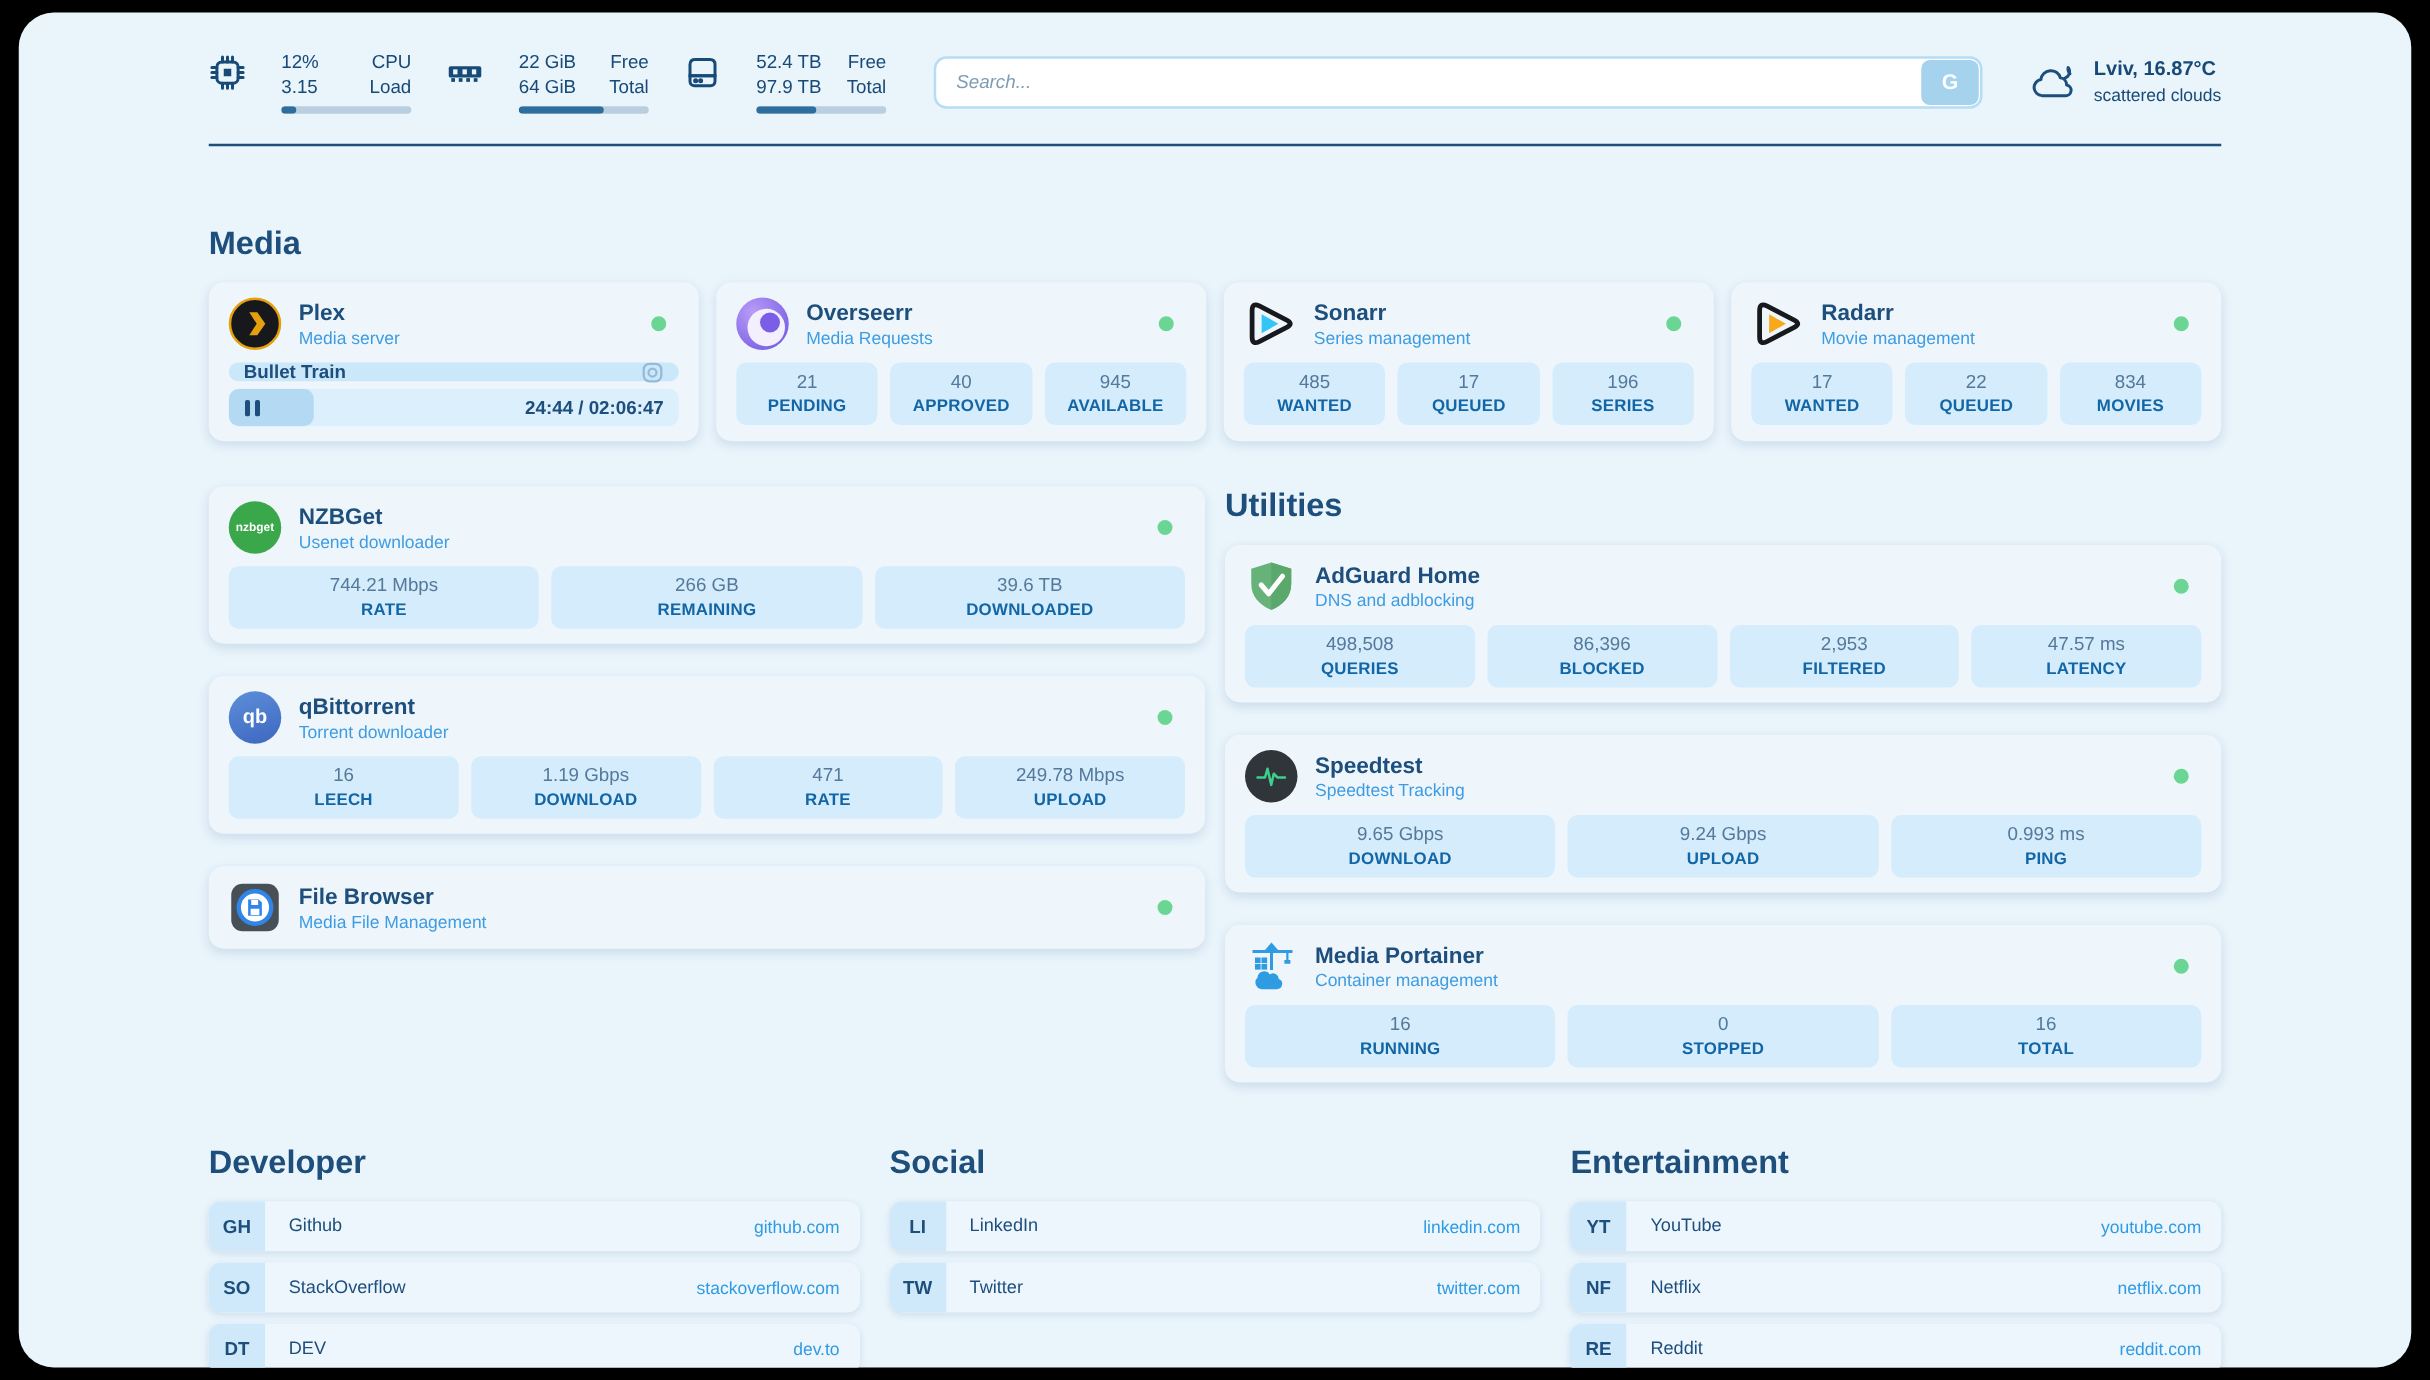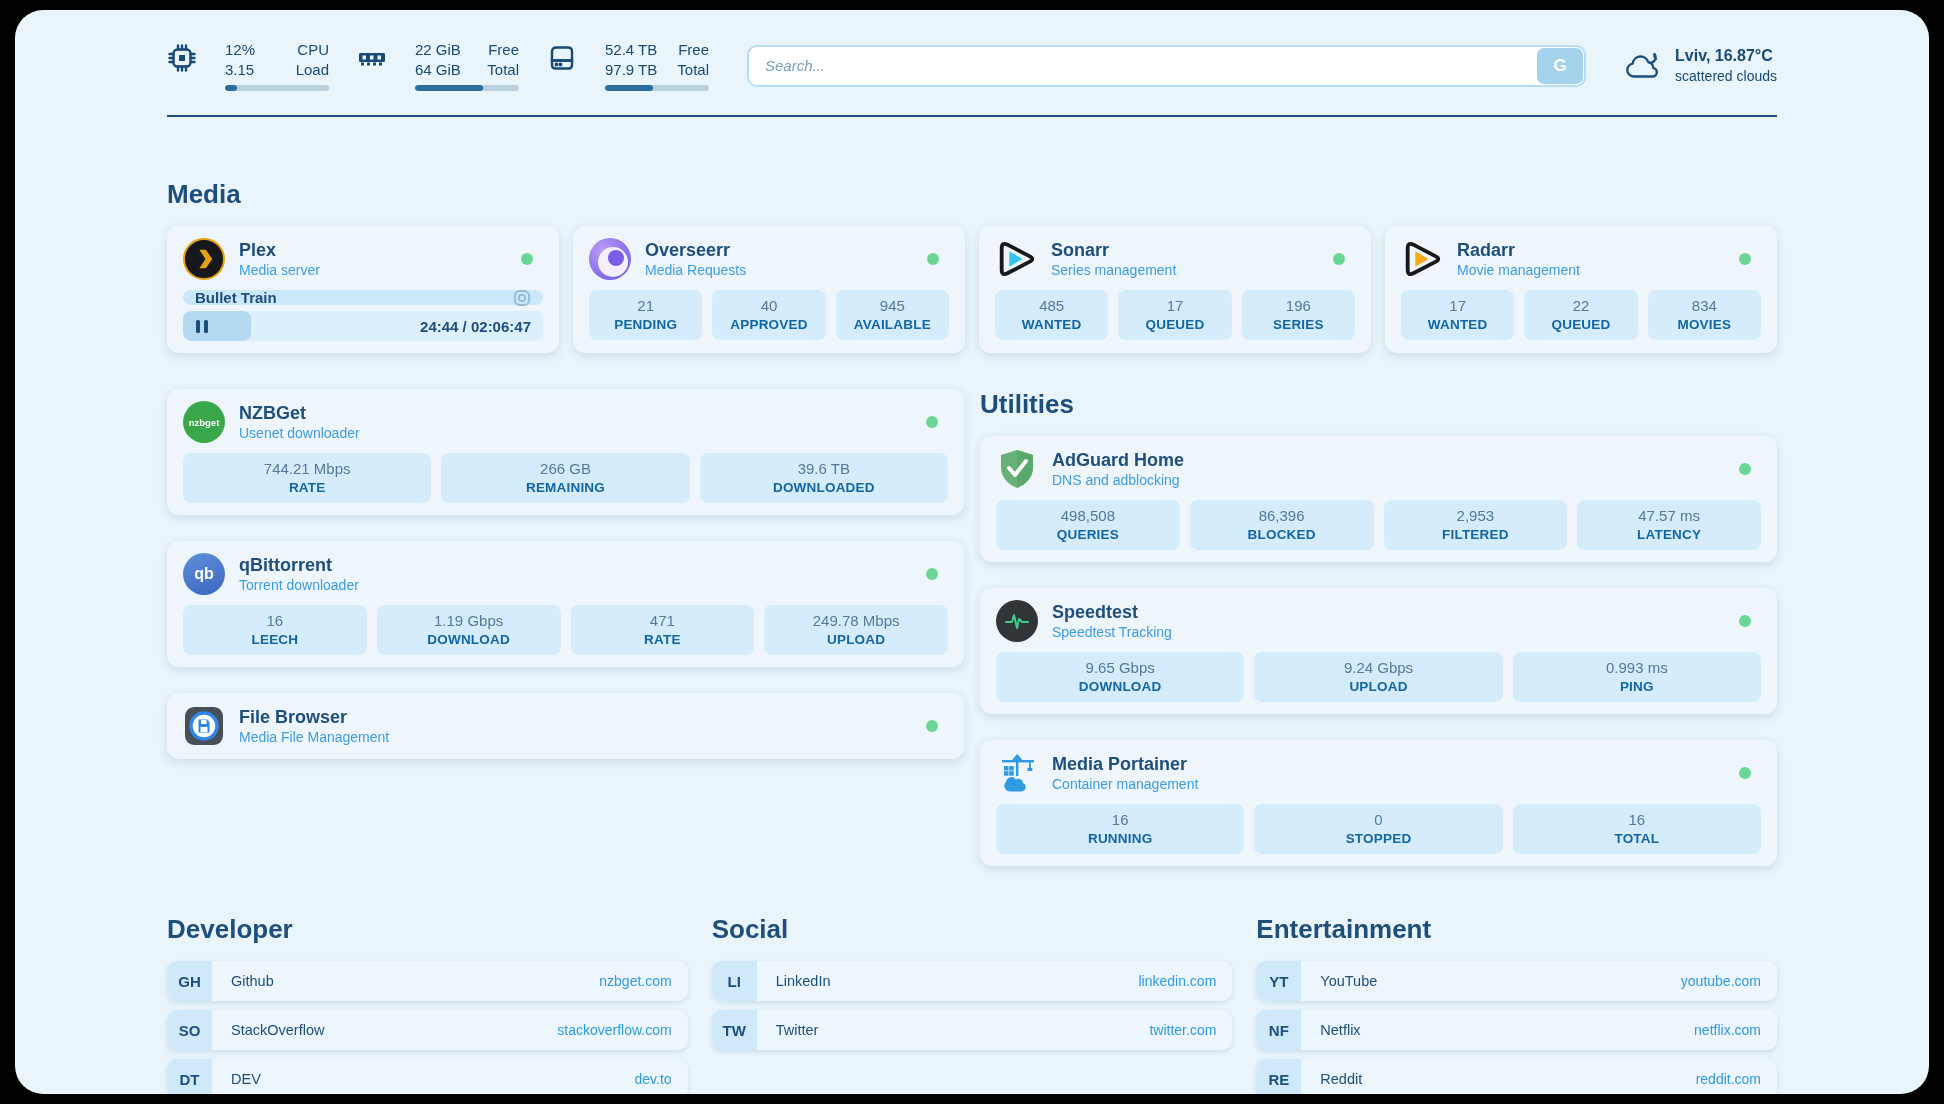--- a/index.html
+++ b/index.html
@@ -498,21 +498,21 @@
         </div>
       </div>
     </div>
 
     <div class="bottom">
       <div>
         <div class="section-title">Developer</div>
         <div class="bm-row">
           <div class="bm-badge">GH</div>
           <div class="bm-name">Github</div>
-          <div class="bm-url">nzbget.com</div>
+          <div class="bm-url">github.com</div>
         </div>
         <div class="bm-row">
           <div class="bm-badge">SO</div>
           <div class="bm-name">StackOverflow</div>
           <div class="bm-url">stackoverflow.com</div>
         </div>
         <div class="bm-row">
           <div class="bm-badge">DT</div>
           <div class="bm-name">DEV</div>
           <div class="bm-url">dev.to</div>

